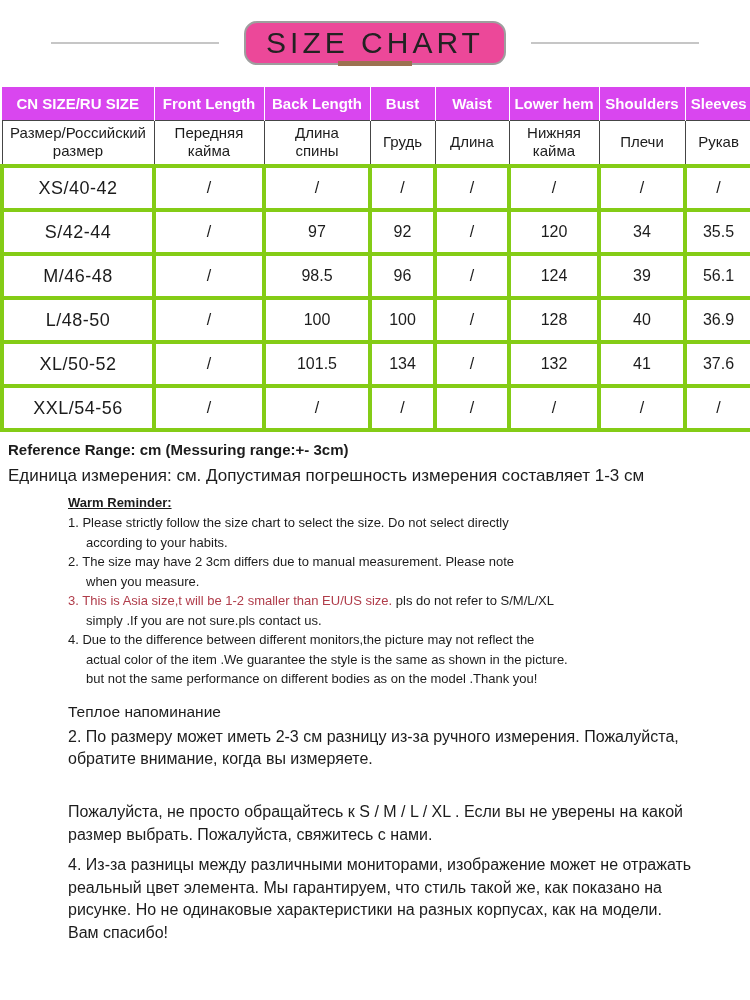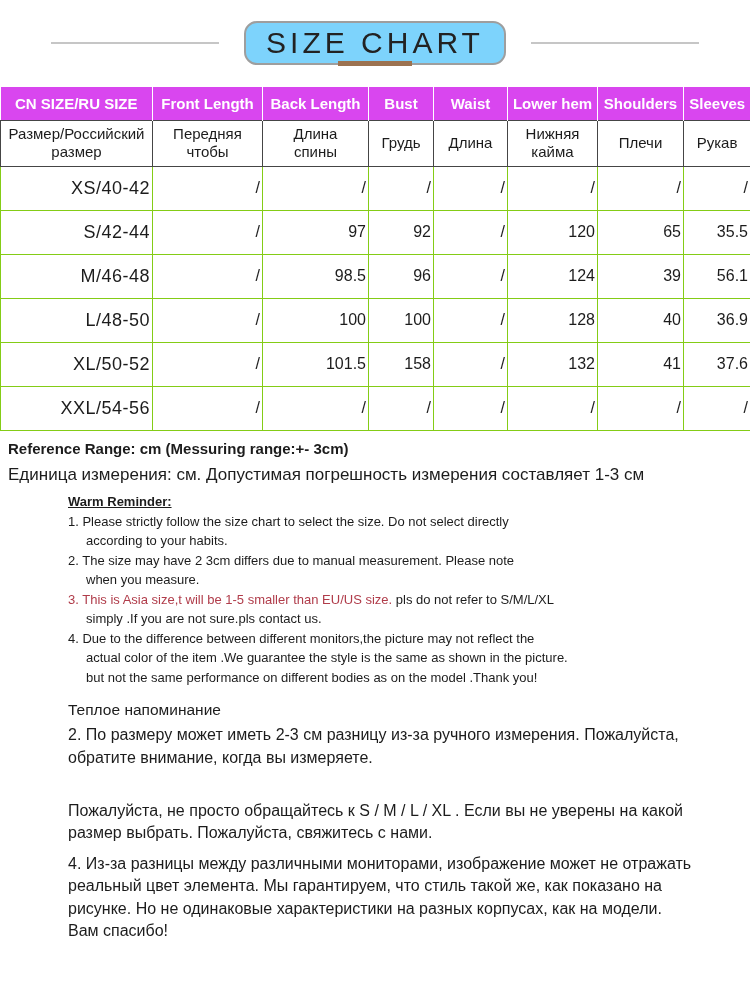--- a/index.html
+++ b/index.html
@@ -13,21 +13,21 @@
     display:flex;align-items:center;justify-content:center;
     margin-top:19px;height:48px;
   }
   .hline{width:168px;height:2px;background:#c6c6c6;}
   .hline.left{margin-right:25px;}
   .hline.right{margin-left:25px;}
   .title-box{
     position:relative;width:258px;height:40px;
     border:2px solid #9e9e9e;border-radius:13px;
     display:flex;align-items:center;justify-content:center;
-    background:#7dd3fc;
+    background:#ec4899;
   }
   .title-box h1{
     margin:0;font-size:30px;font-weight:500;letter-spacing:4px;color:#222;
     white-space:nowrap;
   }
   .title-underline{
     position:absolute;left:50%;transform:translateX(-50%);
     bottom:-3px;width:74px;height:5px;background:#9c7250;
   }
   
@@ -42,21 +42,21 @@
     padding:0 1px;white-space:nowrap;overflow:hidden;
   }
   tr.head-en th:first-child{border-left:none;}
   tr.head-ru{height:46px;}
   tr.head-ru th{
     font-size:15px;font-weight:normal;border:1px solid #454545;
     white-space:pre-line;line-height:18px;padding:0 1px;
   }
   tr.data-row{height:44px;}
   tr.data-row td{
-    border:1px solid #84cc16;text-align:right;font-size:16px;
+    border:4px solid #84cc16;text-align:center;font-size:16px;
     padding:0 2px;
   }
   tr.data-row td:first-child{font-size:18px;letter-spacing:.5px;}
   
   .ref-en{margin:9px 0 0 8px;font-size:15px;font-weight:bold;}
   .ref-ru{margin:8px 0 0 8px;font-size:17px;font-weight:normal;}
   .reminder-en{margin:9px 0 0 68px;}
   .reminder-en .rem-title{margin:0 0 3px 0;font-size:13px;font-weight:bold;text-decoration:underline;}
   .reminder-en .item{
     font-size:13px;line-height:19.5px;max-width:600px;
@@ -103,21 +103,21 @@
         <th>Bust</th>
         <th>Waist</th>
         <th>Lower hem</th>
         <th>Shoulders</th>
         <th>Sleeves</th>
       </tr>
       <tr class="head-ru">
         <th>Размер/Российский
 размер</th>
         <th>Передняя
-чтобы</th>
+кайма</th>
         <th>Длина
 спины</th>
         <th>Грудь</th>
         <th>Длина</th>
         <th>Нижняя
 кайма</th>
         <th>Плечи</th>
         <th>Рукав</th>
       </tr>
     </thead>
@@ -132,21 +132,21 @@
           <td>/</td>
           <td>/</td>
       </tr>
       <tr class="data-row">
         <td>S/42-44</td>
           <td>/</td>
           <td>97</td>
           <td>92</td>
           <td>/</td>
           <td>120</td>
-          <td>65</td>
+          <td>34</td>
           <td>35.5</td>
       </tr>
       <tr class="data-row">
         <td>M/46-48</td>
           <td>/</td>
           <td>98.5</td>
           <td>96</td>
           <td>/</td>
           <td>124</td>
           <td>39</td>
@@ -159,21 +159,21 @@
           <td>100</td>
           <td>/</td>
           <td>128</td>
           <td>40</td>
           <td>36.9</td>
       </tr>
       <tr class="data-row">
         <td>XL/50-52</td>
           <td>/</td>
           <td>101.5</td>
-          <td>158</td>
+          <td>134</td>
           <td>/</td>
           <td>132</td>
           <td>41</td>
           <td>37.6</td>
       </tr>
       <tr class="data-row">
         <td>XXL/54-56</td>
           <td>/</td>
           <td>/</td>
           <td>/</td>
@@ -187,21 +187,21 @@
 
   <p class="ref-en">Reference Range: cm (Messuring range:+- 3cm)</p>
   <p class="ref-ru">Единица измерения: см. Допустимая погрешность измерения составляет 1-3 см</p>
 
   <div class="reminder-en">
     <p class="rem-title">Warm Reminder:</p>
     <p class="item">1. Please strictly follow the size chart to select the size. Do not select directly
 according to your habits.</p>
     <p class="item">2. The size may have 2 3cm differs due to manual measurement. Please note
 when you measure.</p>
-    <p class="item"><span class="red">3. This is Asia size,t will be 1-5 smaller than EU/US size.</span><span> pls do not refer to S/M/L/XL
+    <p class="item"><span class="red">3. This is Asia size,t will be 1-2 smaller than EU/US size.</span><span> pls do not refer to S/M/L/XL
 simply .If you are not sure.pls contact us.</span></p>
     <p class="item">4. Due to the difference between different monitors,the picture may not reflect the
 actual color of the item .We guarantee the style is the same as shown in the picture.
 but not the same performance on different bodies as on the model .Thank you!</p>
   </div>
 
   <div class="reminder-ru">
     <p class="rem-title">Теплое напоминание</p>
     <p class="item">2. По размеру может иметь 2-3 см разницу из-за ручного измерения. Пожалуйста,
 обратите внимание, когда вы измеряете.</p>

